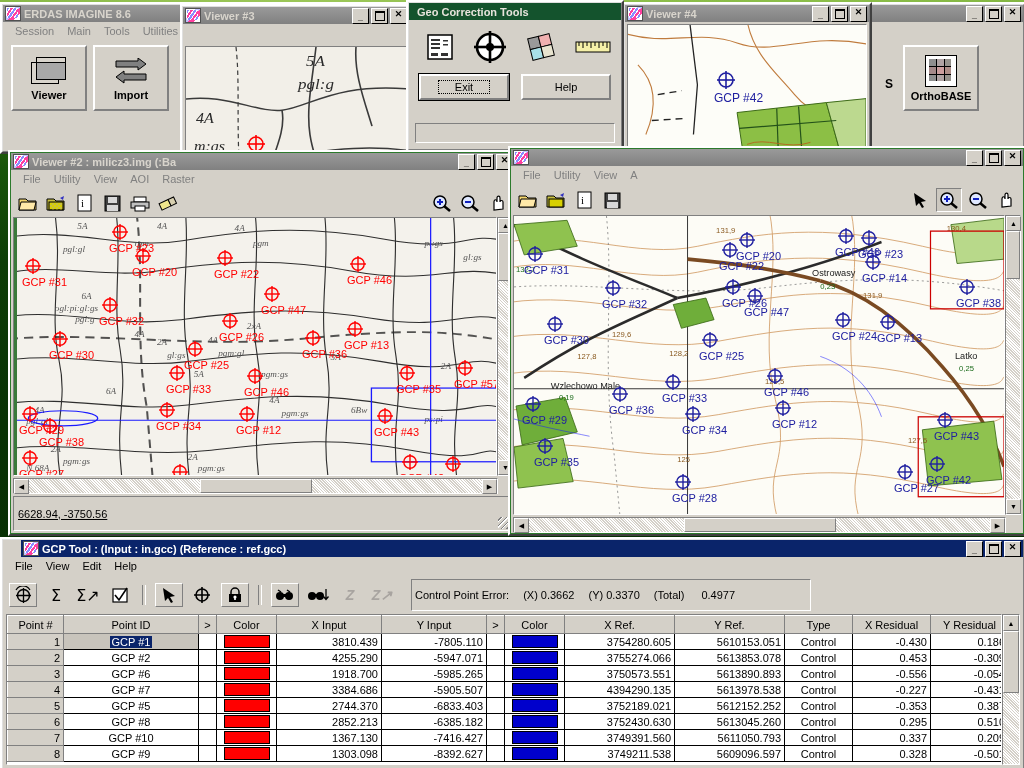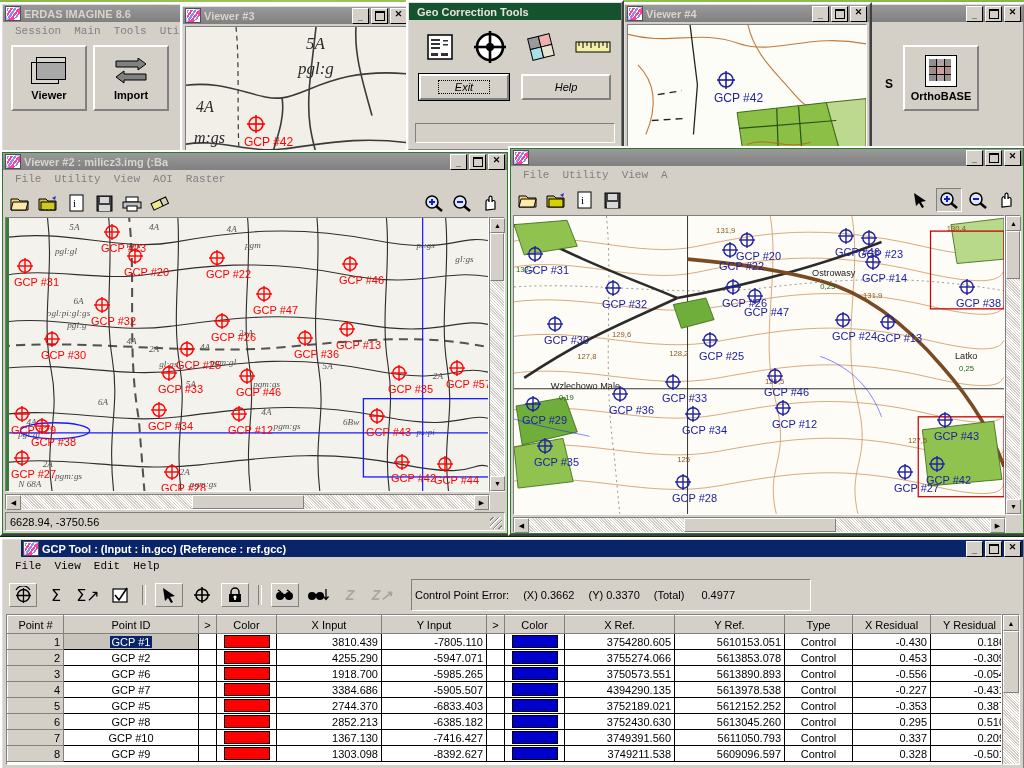--- a/index.html
+++ b/index.html
@@ -43,21 +43,21 @@
   .btns{display:flex;gap:2px;align-items:center;}
   .tb{width:15px;height:14px;background:#d4d0c8;border:1px solid;
       border-color:#ffffff #000000 #000000 #ffffff;
       display:flex;align-items:center;justify-content:center;
       font-size:9px;line-height:9px;color:#000;font-family:"Liberation Sans",sans-serif;}
   .tb span{display:block;transform:translateY(-1px);font-weight:bold;}
   .tb.mini span{transform:translateY(2px);font-weight:bold;}
   .tb.sq span{width:8px;height:7px;border:1px solid #000;border-top-width:2px;transform:none;}
 
   .menubar{display:flex;gap:0;padding:2px 4px 3px 6px;font-size:11px;}
-  .menubar div{padding:1px 7px 1px 6px;white-space:nowrap;font-family:Liberation Mono, monospace;}
+  .menubar div{padding:1px 7px 1px 6px;white-space:nowrap;}
   .menubar.grey div{color:#808080;}
 
   .toolrow{display:flex;align-items:center;gap:4px;padding:3px 5px;}
   .sep{width:2px;height:20px;border-left:1px solid #808080;border-right:1px solid #fff;margin:0 3px;}
   .tool{width:24px;height:22px;display:flex;align-items:center;justify-content:center;}
   .tool.pressed{border:1px solid;border-color:#808080 #fff #fff #808080;background:#ccc8c0;}
   .sunken{border:1px solid;border-color:#808080 #ffffff #ffffff #808080;background:#fff;}
 
   
   #erdas{left:0;top:2px;width:1022px;height:148px;}
@@ -87,33 +87,33 @@
       linear-gradient(90deg,#000 0 1px,transparent 1px) 7px 0/8px 100% repeat-x;}
 
   
   #v3{left:180px;top:4px;width:228px;height:212px;}
   #v4{left:622px;top:2px;width:246px;height:216px;}
   .canvas3{background:#efece4;position:relative;overflow:hidden;height:100%;}
 
   
   #geo{left:406px;top:0px;width:214px;height:148px;}
   #geo .gtools{display:flex;align-items:center;gap:18px;padding:10px 16px 6px;}
-  .gbtnrow{display:flex;gap:12px;padding:2px 10px 8px;font-style:italic;}
+  .gbtnrow{display:flex;gap:12px;padding:2px 10px 8px;}
   .gbtn{flex:1;height:22px;background:#d4d0c8;border:2px solid;
      border-color:#ffffff #808080 #808080 #ffffff;display:flex;align-items:center;justify-content:center;font-size:11px;}
   .gbtn.def{box-shadow:0 0 0 1px #000;}
   .gbtn.def .inner{border:1px dotted #000;padding:0 16px;}
   .gstatus{margin:6px 6px;height:18px;border:1px solid;border-color:#808080 #fff #fff #808080;background:#d4d0c8;}
 
   
-  #v2{left:0px;top:150px;width:506px;height:382px;}
+  #v2{left:8px;top:150px;width:506px;height:382px;}
   #v1{left:508px;top:146px;width:514px;height:386px;}
   .mapcanvas{position:relative;overflow:hidden;border:1px solid;border-color:#808080 #fff #fff #808080;background:#fff;}
   .statusbar{height:17px;margin:2px;border:1px solid;border-color:#808080 #fff #fff #808080;
-     background:#d4d0c8;display:flex;align-items:center;padding:0 4px;font-size:11px;position:relative;}
+     background:#d4d0c8;display:flex;align-items:center;padding:8px 4px;font-size:11px;position:relative;text-decoration:underline;}
   .grip{position:absolute;right:2px;bottom:1px;width:12px;height:12px;
      background:repeating-linear-gradient(135deg,transparent 0 2px,#808080 2px 3px,#fff 3px 4px);}
 
   
   .sb-h{height:14px;background:#d4d0c8;border:1px solid;border-color:#808080 #fff #fff #808080;display:flex;}
   .sb-v{width:14px;background:#d4d0c8;border:1px solid;border-color:#808080 #fff #fff #808080;display:flex;flex-direction:column;}
   .sb-btn{width:13px;height:13px;background:#d4d0c8;border:1px solid;border-color:#fff #808080 #808080 #fff;
      display:flex;align-items:center;justify-content:center;font-size:7px;flex:0 0 auto;}
   .sb-thumb{background:#d4d0c8;border:1px solid;border-color:#fff #808080 #808080 #fff;}
   .sb-track{flex:1;background:#efefef;background-image:
@@ -190,21 +190,21 @@
       <div class="ic-ortho">
             <i></i>
           </div>
       <div class="lbl">OrthoBASE</div>
     </div>
   </div>
  </div>
 </div>
 
 <div class="win" id="v3">
- <div class="win-inner" style="display:flex;flex-direction:column;">
+ <div class="win-inner" style="display:flex;flex-direction:column;gap:20px;">
   <div class="tbar inactive">
     <div class="logo"></div>
     <div class="tt">Viewer #3</div>
     <div class="btns">
       <div class="tb mini">
             <span>_</span>
           </div>
       <div class="tb sq">
             <span></span>
           </div>

